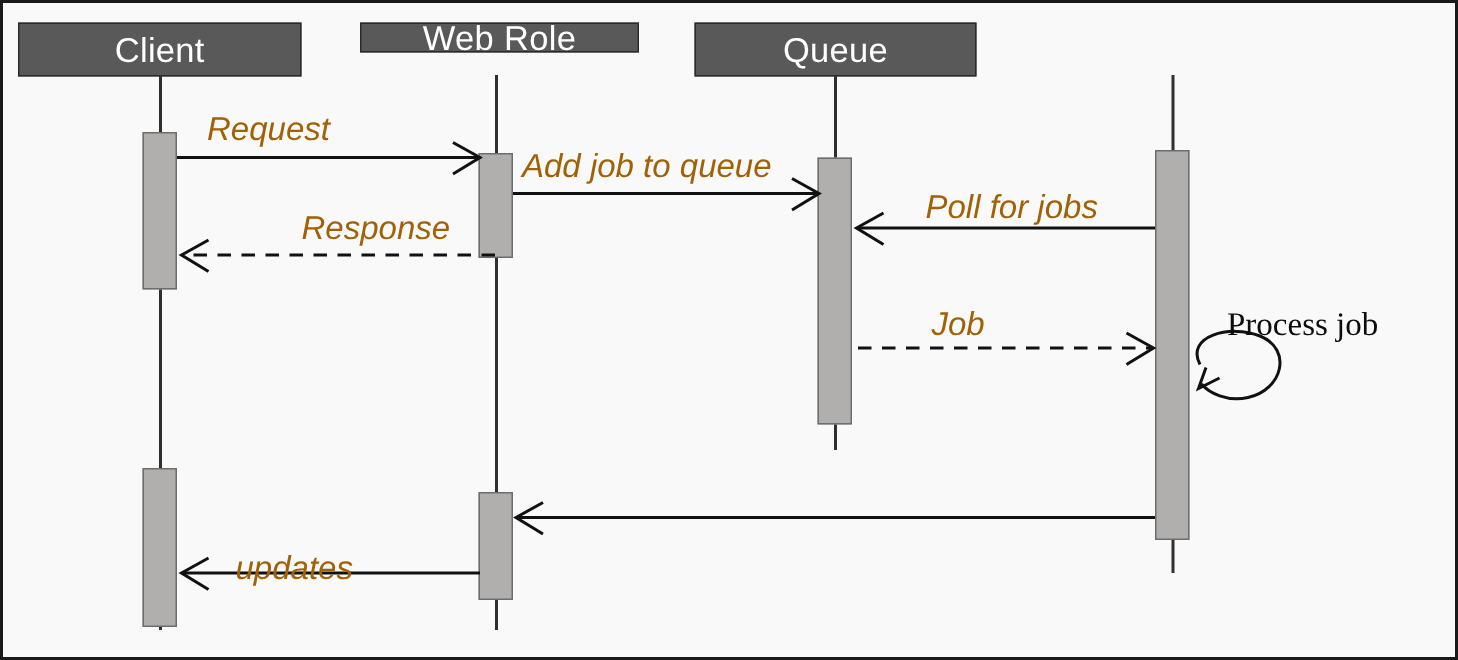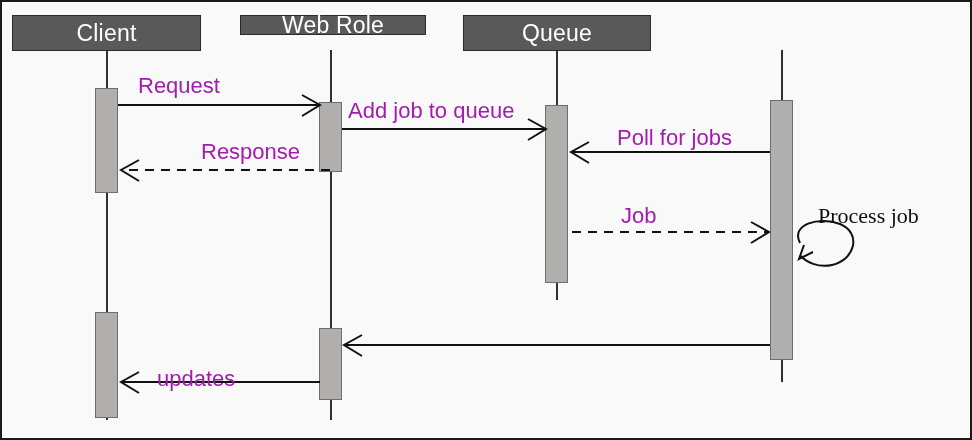--- a/index.html
+++ b/index.html
@@ -43,22 +43,23 @@
   }
   .activation {
     position: absolute;
     background: #b0afad;
     border: 1px solid #6e6d6b;
     box-sizing: border-box;
   }
   .msg-label {
     position: absolute;
     font-size: 22px;
-    color: #a21caf;
+    color: #a16207;
     white-space: nowrap;
+    font-style: italic;
   }
   .self-label {
     position: absolute;
     font-size: 22px;
     color: #0d0d0d;
     white-space: nowrap;
   }
   svg.arrows {
     position: absolute;
     left: 0; top: 0;

